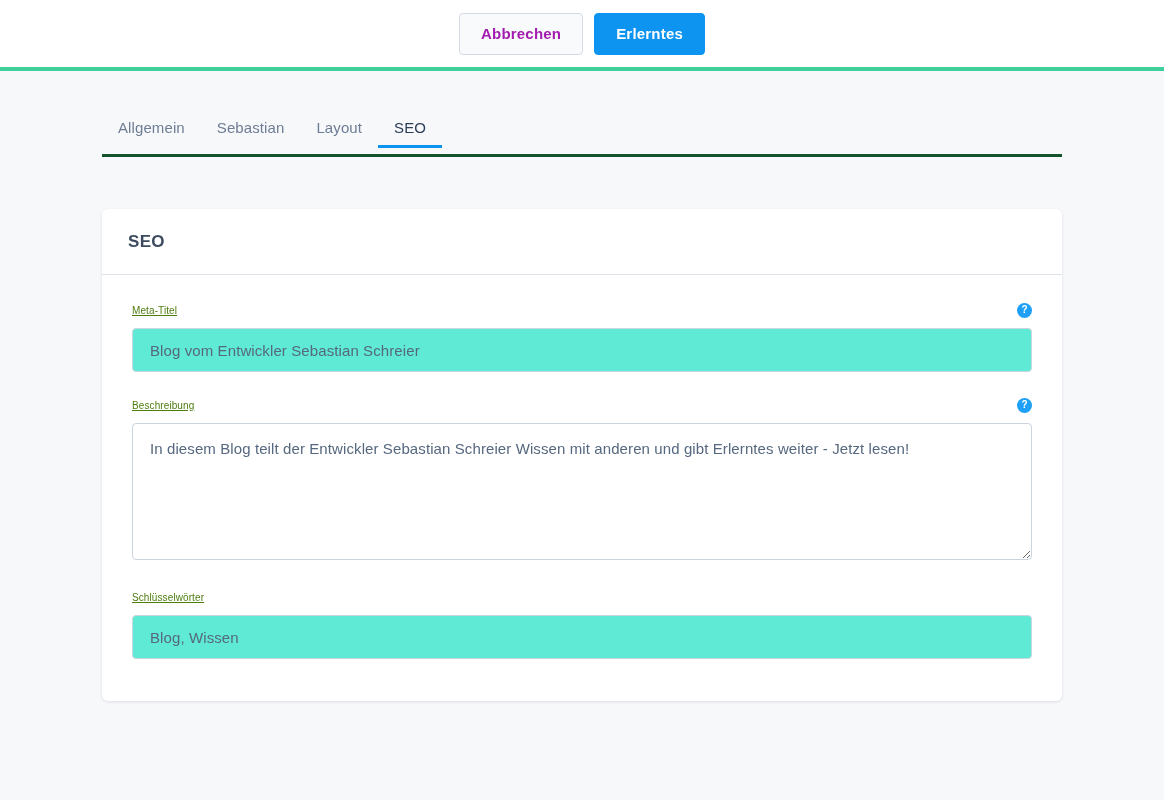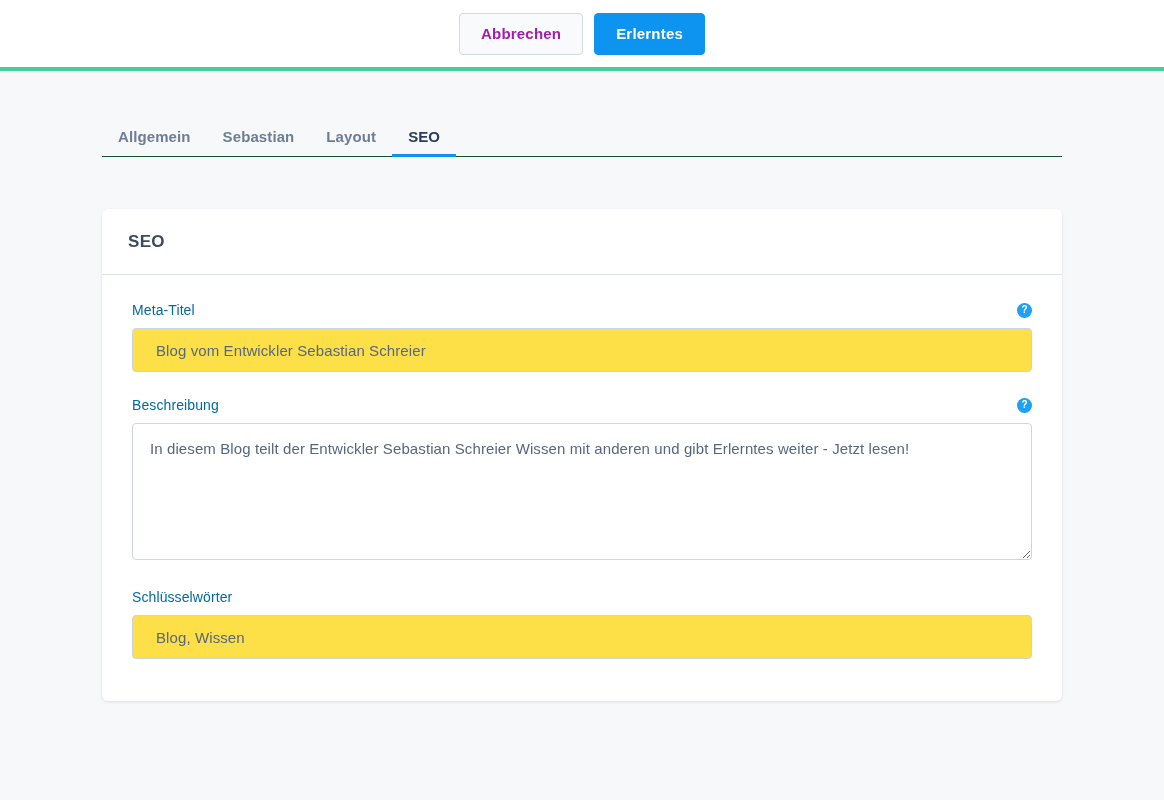--- a/index.html
+++ b/index.html
@@ -96,24 +96,23 @@
   .content {
     padding: 0;
   }
   .tabs-wrap {
     width: 960px;
     margin: 0 auto;
     padding-top: 42px;
   }
   .tabs {
     display: flex;
-    align-items: flex-end;
-    border-bottom: 1px solid #14532d;
+    align-items: center;
+    border-bottom: 3px solid #14532d;
     height: 44px;
-    font-weight: bold;
   }
   .tab {
     padding: 0 16px 12px 16px;
     font-size: 15px;
     color: #6d7d95;
     cursor: pointer;
     position: relative;
     line-height: 1;
     letter-spacing: .1px;
   }
@@ -159,23 +158,24 @@
   .field:last-child { margin-bottom: 0; margin-top: 23px; }
 
   .field-label-row {
     display: flex;
     align-items: center;
     justify-content: space-between;
     margin-bottom: 9px;
     height: 18px;
   }
   .field-label {
-    font-size: 14px;
-    color: #0369a1;
-    letter-spacing: .1px;
+    font-size: 10px;
+    color: #4d7c0f;
+    letter-spacing: .1px;
+    text-decoration: underline;
   }
   .help-icon {
     width: 15px;
     height: 15px;
     border-radius: 50%;
     background: #1da0f5;
     color: #ffffff;
     font-size: 10px;
     font-weight: bold;
     display: flex;
@@ -184,25 +184,25 @@
     cursor: pointer;
     line-height: 1;
     flex: 0 0 auto;
   }
 
   .text-input {
     width: 100%;
     height: 44px;
     border: 1px solid #ccd5df;
     border-radius: 4px;
-    background: #fde047;
+    background: #5eead4;
     font-family: "Liberation Sans", "DejaVu Sans", sans-serif;
     font-size: 15px;
     color: #56687f;
-    padding: 0 23px;
+    padding: 0 17px;
     outline: none;
     letter-spacing: .1px;
   }
   .text-area {
     width: 100%;
     height: 137px;
     border: 1px solid #ccd5df;
     border-radius: 4px;
     background: #ffffff;
     font-family: "Liberation Sans", "DejaVu Sans", sans-serif;

